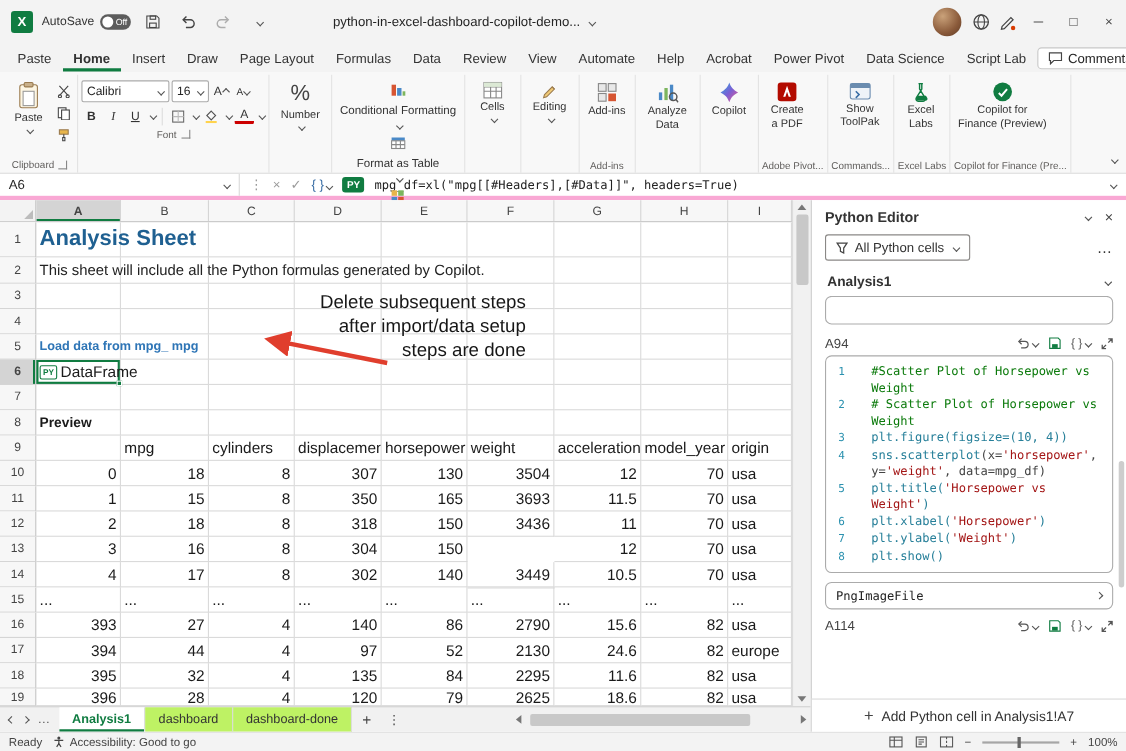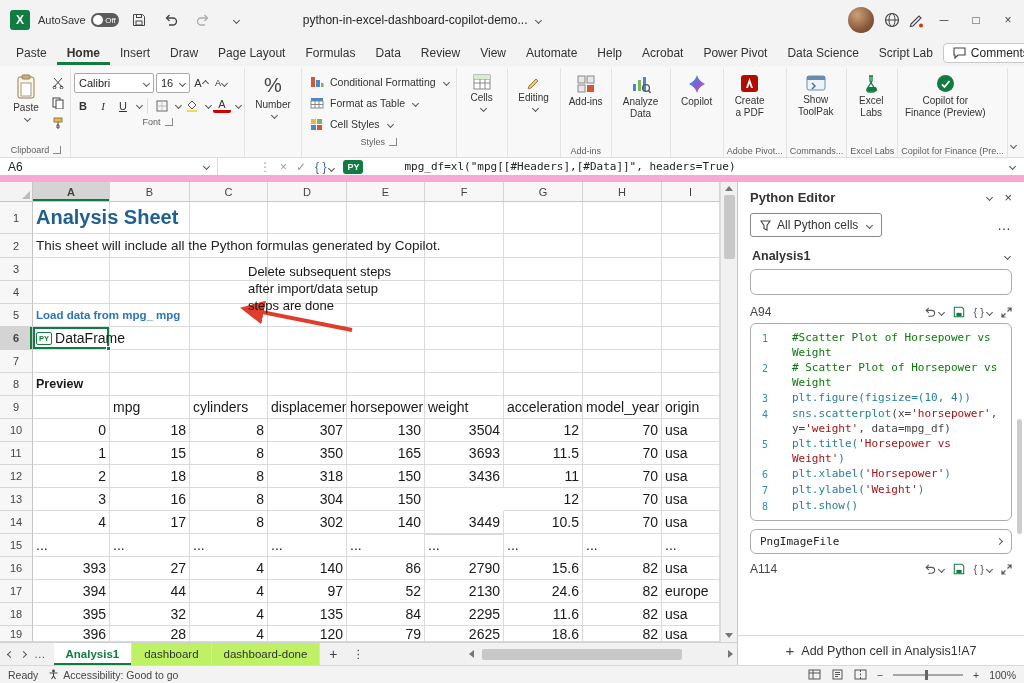--- a/index.html
+++ b/index.html
@@ -52,26 +52,26 @@
 .mini.b{font-weight:bold;}
 .mini.i{font-style:italic;font-family:"Liberation Serif",serif;}
 .mini.u{text-decoration:underline;}
 .mini.fc{border-bottom:3px solid #c00;height:14px;}
 .fontrows{display:flex;flex-direction:column;gap:4px;padding-top:3px;}
 .frow{display:flex;align-items:center;gap:2px;}
 .select{height:20px;border:1px solid #ababab;background:#fff;border-radius:2px;display:flex;align-items:center;justify-content:space-between;padding:0 4px;font-size:11px;}
 .w78{width:80px;}.w34{width:34px;}
 .vdiv{width:1px;height:16px;background:#dcdcdc;margin:0 3px;}
 .stylecol{display:flex;flex-direction:column;gap:1px;padding-top:2px;}
-.stylebtn{display:flex;align-items:center;gap:5px;font-size:10.5px;color:#333;padding:2px 4px;white-space:nowrap;}
+.stylebtn{display:flex;align-items:center;gap:5px;font-size:10.5px;color:#333;padding:2px 4px;white-space:nowrap;flex-direction:column;}
 .icbox{width:16px;height:16px;flex:none;display:flex;align-items:center;justify-content:center;}
 .pct{font-size:20px;color:#444;font-weight:normal;}
 .ribbon-collapse{position:absolute;right:8px;bottom:6px;}
 
-.fbar{height:24px;background:#fff;border-bottom:7px solid #f9a8d4;display:flex;align-items:stretch;gap:32px;}
+.fbar{height:24px;background:#fff;border-bottom:4px solid #f9a8d4;display:flex;align-items:stretch;}
 .namebox{width:218px;display:flex;align-items:center;justify-content:space-between;padding:0 8px;border-right:1px solid #d9d9d9;font-size:12px;}
 .fbicons{display:flex;align-items:center;gap:9px;padding:0 9px;color:#9a9a9a;font-size:12px;}
 .pybadge{background:var(--accent);color:#fff;font-size:9px;font-weight:bold;border-radius:3px;padding:2px 4px;}
 .ftext{flex:1;display:flex;align-items:center;font-family:"DejaVu Sans Mono",monospace;font-size:11px;color:#222;white-space:nowrap;overflow:hidden;}
 .fbar-end{width:26px;display:flex;align-items:center;justify-content:center;}
 
 .main{display:flex;height:483px;}
 .gridarea{width:737px;position:relative;background:#fff;}
 .colheads{display:flex;height:20px;width:720px;background:#f7f7f7;border-bottom:1px solid #c6c6c6;}
 .corner{border-right:1px solid #c6c6c6;position:relative;background:#f3f3f3;}
@@ -86,21 +86,21 @@
 .cell.num{justify-content:flex-end;}
 .ovf{overflow:visible!important;position:relative;z-index:2;}
 .c-title{font-size:20px;font-weight:bold;color:var(--title);}
 .c-sub{font-size:13.5px;color:#222;}
 .c-load{font-size:11.5px;font-weight:bold;color:var(--load_link);}
 .c-bold{font-weight:bold;font-size:12.5px;}
 .selcell{box-shadow:inset 0 0 0 2px var(--accent);}
 .pychip{border:1.4px solid var(--accent);color:var(--accent);font-size:7.5px;font-weight:bold;border-radius:2px;padding:1px 2px;margin-right:3px;flex:none;}
 .a6val{font-size:14px;}
 .fillhandle{position:absolute;right:-2px;bottom:-2px;width:5px;height:5px;background:var(--accent);border:1px solid #fff;z-index:3;}
-.annotation{position:absolute;left:248px;top:62px;width:230px;text-align:left;font-size:13px;color:#161616;line-height:1.3;z-index:5;}
+.annotation{position:absolute;left:248px;top:62px;width:230px;text-align:right;font-size:17px;color:#161616;line-height:1.3;z-index:5;}
 .arrowsvg{position:absolute;left:0;top:0;width:720px;height:440px;z-index:4;pointer-events:none;}
 
 .vscroll{position:absolute;right:0;top:0;bottom:23px;width:17px;background:#f1f1f1;border-left:1px solid #dcdcdc;display:flex;flex-direction:column;align-items:center;padding:4px 0;}
 .vthumb{width:11px;height:64px;background:#c8c8c8;margin-top:4px;border-radius:2px;}
 .vscroll .tri.down{margin-top:auto;}
 
 .tabbar{position:absolute;left:0;bottom:0;width:737px;height:23px;background:#f1f1f1;border-top:1px solid #d0d0d0;display:flex;align-items:stretch;font-size:11.5px;}
 .tabnav{display:flex;align-items:center;gap:8px;padding:0 8px;color:#555;}
 .stab{display:flex;align-items:center;padding:0 12px;color:#333;border-right:1px solid #dcdcdc;background:#bef264;white-space:nowrap;}
 .stab.active{background:#fff;color:var(--accent);font-weight:bold;box-shadow:inset 0 -2px 0 var(--accent);}

